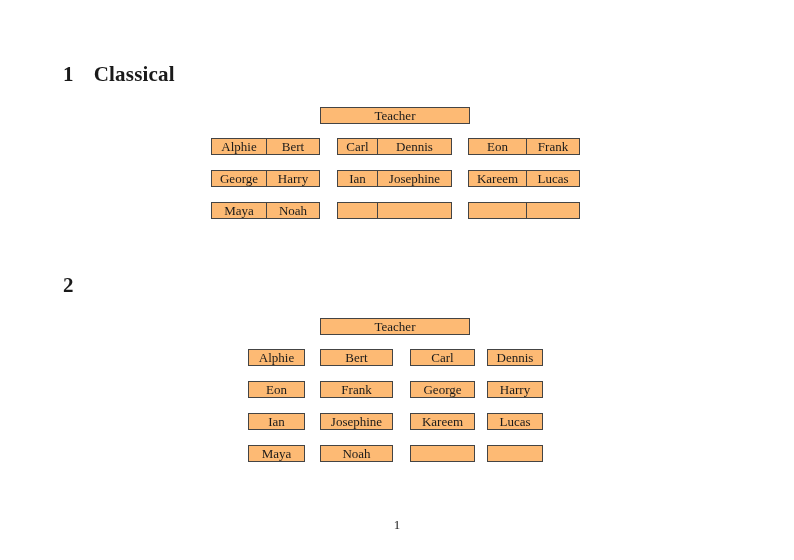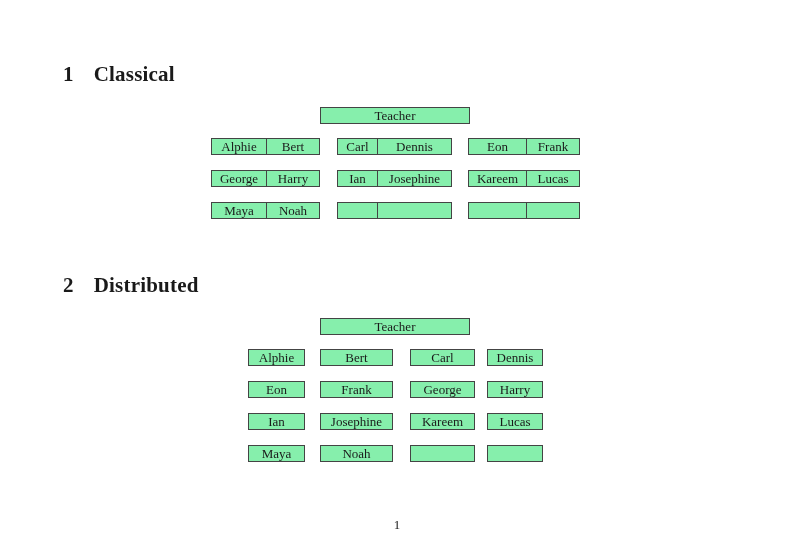--- a/index.html
+++ b/index.html
@@ -23,21 +23,21 @@
   }
   .heading .num { margin-right: 20px; }
   .heading-1 { top: 64px; }
   .heading-2 { top: 275px; }
 
   .box {
     position: absolute;
     height: 17px;
     box-sizing: border-box;
     border: 1px solid #444444;
-    background: #86efac;
+    background: #fdba74;
     font-size: 13px;
     line-height: 15px;
     display: flex;
     align-items: center;
     justify-content: center;
     white-space: nowrap;
   }
   .teacher { justify-content: center; }
 
   .desk { justify-content: flex-start; padding: 0; }
@@ -107,21 +107,20 @@
     <span class="cell cell-left" style="width:40px;"></span>
     <span class="cell cell-right"></span>
   </div>
   <div class="box desk" style="left:468px; top:202px; width:112px;">
     <span class="cell cell-left" style="width:58px;"></span>
     <span class="cell cell-right"></span>
   </div>
 
   <div class="heading heading-2">
     <span class="num">2</span>
-    <span class="title">Distributed</span>
   </div>
 
   <div class="box teacher" style="left:320px; top:318px; width:150px;">Teacher</div>
 
   <div class="box" style="left:248px; top:349px; width:57px;">Alphie</div>
   <div class="box" style="left:320px; top:349px; width:73px;">Bert</div>
   <div class="box" style="left:410px; top:349px; width:65px;">Carl</div>
   <div class="box" style="left:487px; top:349px; width:56px;">Dennis</div>
 
   <div class="box" style="left:248px; top:381px; width:57px;">Eon</div>

